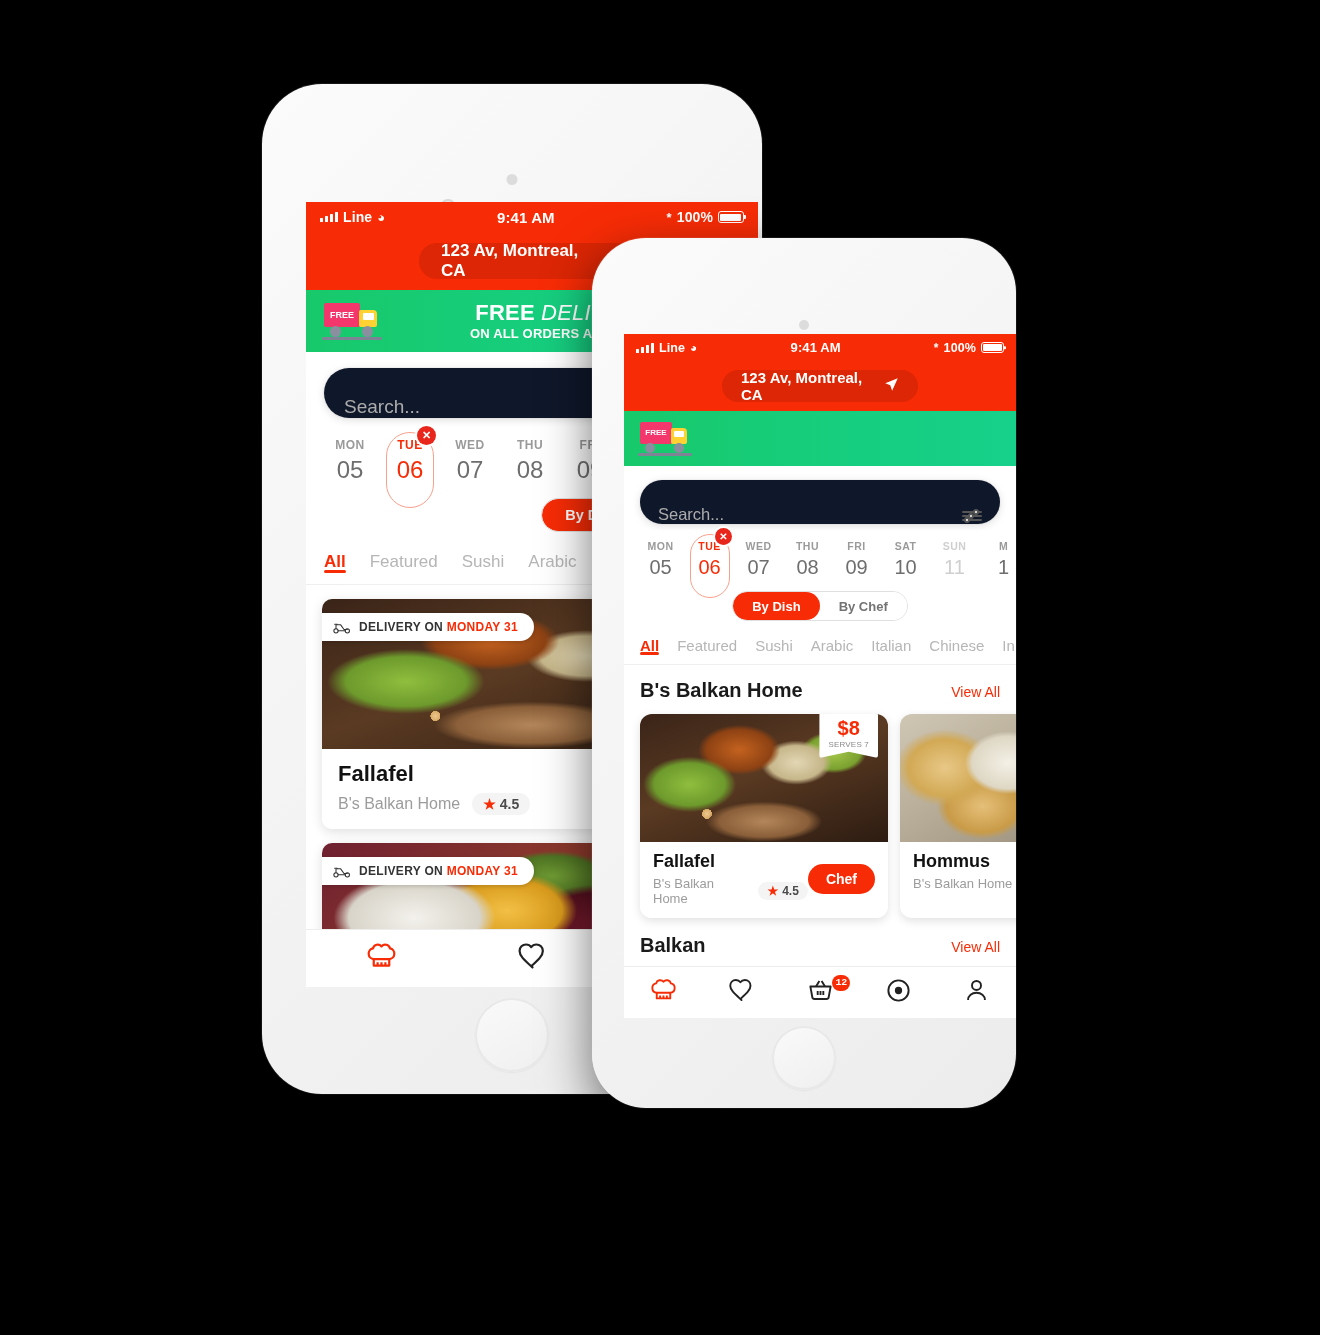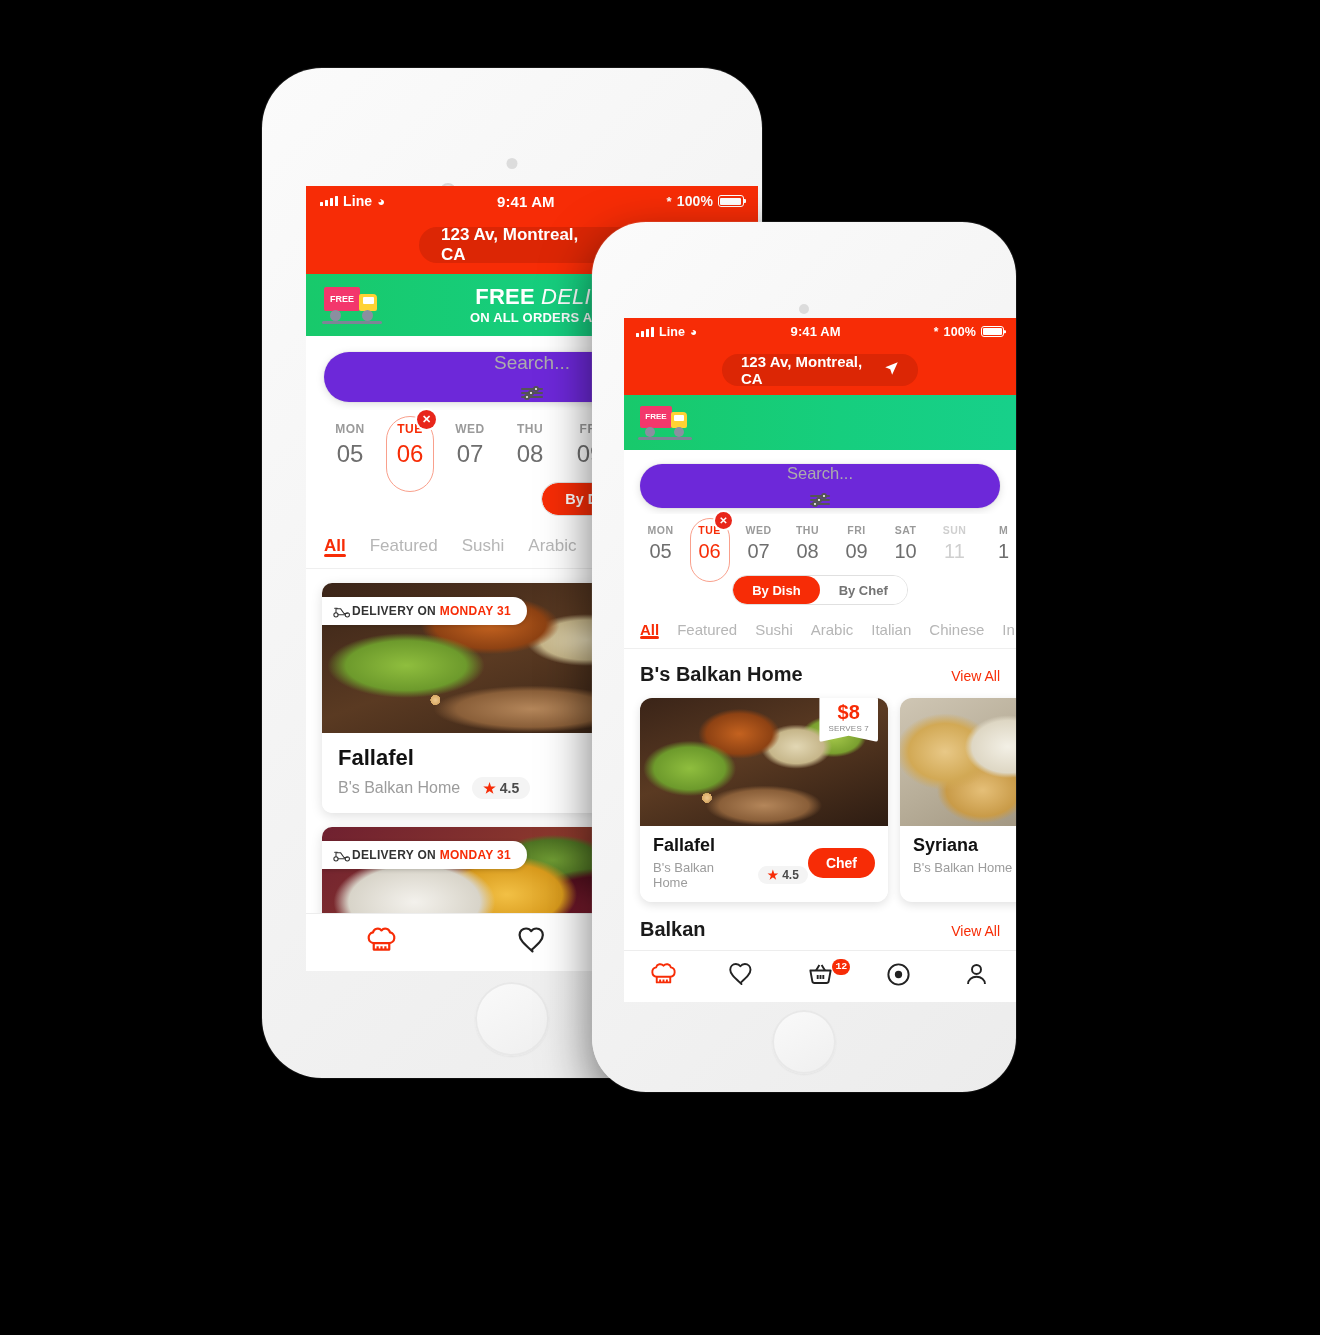--- a/index.html
+++ b/index.html
@@ -10,20 +10,21 @@
     overflow: hidden;
   }
   #stage { position: relative; width: 1320px; height: 1335px; background: #000; }
 
   
   .phone {
     position: absolute;
     background: linear-gradient(135deg,#fbfbfb 0%,#f4f4f4 45%,#ececec 100%);
     border-radius: 62px;
     box-shadow: 0 18px 50px rgba(0,0,0,.55), 0 0 0 1px rgba(255,255,255,.10);
+    margin-top: 16px;
   }
   .phone.back  { left: 262px; top: 68px;  width: 500px;  height: 1010px; border-radius: 60px; }
   .phone.front { left: 592px; top: 222px; width: 424px;  height: 870px;  border-radius: 54px; }
 
   .cam-dot {
     position: absolute; left: 50%; transform: translateX(-50%);
     background: #dcdcdc; border-radius: 50%;
   }
   .sensor { position: absolute; background: #e6e6e6; border-radius: 50%; border: 2px solid #d8d8d8; }
   .speaker { position: absolute; background: #e2e2e2; border-radius: 5px; }
@@ -99,23 +100,23 @@
   .truck .ground{ position:absolute; background:#7E8496; border-radius:2px; }
   .banner-text { flex:1; text-align:center; line-height:1.15; }
   .banner-l1 { font-style: italic; letter-spacing:.2px; }
   .banner-l1 b { font-style: normal; font-weight:800; }
   .banner-l2 { font-weight:700; letter-spacing:.2px; }
   .banner-l2 b { font-weight:800; }
 
   
   .search-wrap { background:#fff; }
   .searchbar {
-    background:#6d28d9; border-radius:999px;
+    background:#0f172a; border-radius:999px;
     box-shadow: 0 2px 9px rgba(0,0,0,.13), 0 0 0 1px rgba(0,0,0,.03);
-    display:flex; align-items:center; justify-content:space-between;flex-direction:column;
+    display:flex; align-items:flex-end; justify-content:space-between;
   }
   .search-ph { color:#ACACAC; }
   .filter-ico { display:flex; flex-direction:column; justify-content:center; gap:2px; }
   .filter-ico .row { position:relative; height:2px; background:#555; border-radius:2px; width:100%; }
   .filter-ico .row i {
     position:absolute; top:50%; transform:translate(-50%,-50%);
     background:#fff; border:2px solid #555; border-radius:50%;
     width:6px; height:6px;
   }
 
@@ -178,21 +179,21 @@
   .order-btn { background:#F72C06; color:#fff; border-radius:999px; font-weight:600; display:inline-flex; align-items:center; justify-content:center; }
 
   
   .bigcard {
     background:#fff; border-radius:10px; overflow:hidden; position:relative;
     box-shadow:0 3px 12px rgba(0,0,0,.13);
   }
   .big-img { position:relative; width:100%; background-size:cover; background-position:center; }
   .del-badge {
     position:absolute; left:0; top:14px; background:#fff; border-radius:0 999px 999px 0;
-    display:flex; align-items:center; gap:0; box-shadow:0 1px 4px rgba(0,0,0,.18);
+    display:flex; align-items:center; gap:7px; box-shadow:0 1px 4px rgba(0,0,0,.18);
     color:#333; font-weight:700; letter-spacing:.3px;
   }
   .del-badge b { color:#F72C06; }
   .scooter { position:relative; flex:none; }
   .scooter svg { display:block; }
   .big-foot { background:#fff; }
 
   
   .tabbar {
     position:absolute; left:0; right:0; bottom:0; background:#fff;
@@ -595,21 +596,21 @@
                 </div>
               </div>
               <div class="order-btn" style="font-size:14px;padding:7px 18px;">Chef</div>
             </div>
           </div>
         </div>
 
         <div class="dishcard" style="width:150px;">
           <div class="dish-img img-hommus" style="height:128px;"></div>
           <div class="dish-foot" style="padding:9px 13px 12px;">
-            <div class="dish-name" style="font-size:18px;white-space:nowrap;">Syriana</div>
+            <div class="dish-name" style="font-size:18px;white-space:nowrap;">Hommus</div>
             <div class="dish-rest" style="font-size:13px;margin-top:4px;white-space:nowrap;">B's Balkan Home</div>
           </div>
         </div>
       </div>
 
       <div class="sec-head" style="padding:16px 16px 8px;">
         <div class="sec-title" style="font-size:20px;">Balkan</div>
         <div class="view-all" style="font-size:14px;">View All</div>
       </div>
 

